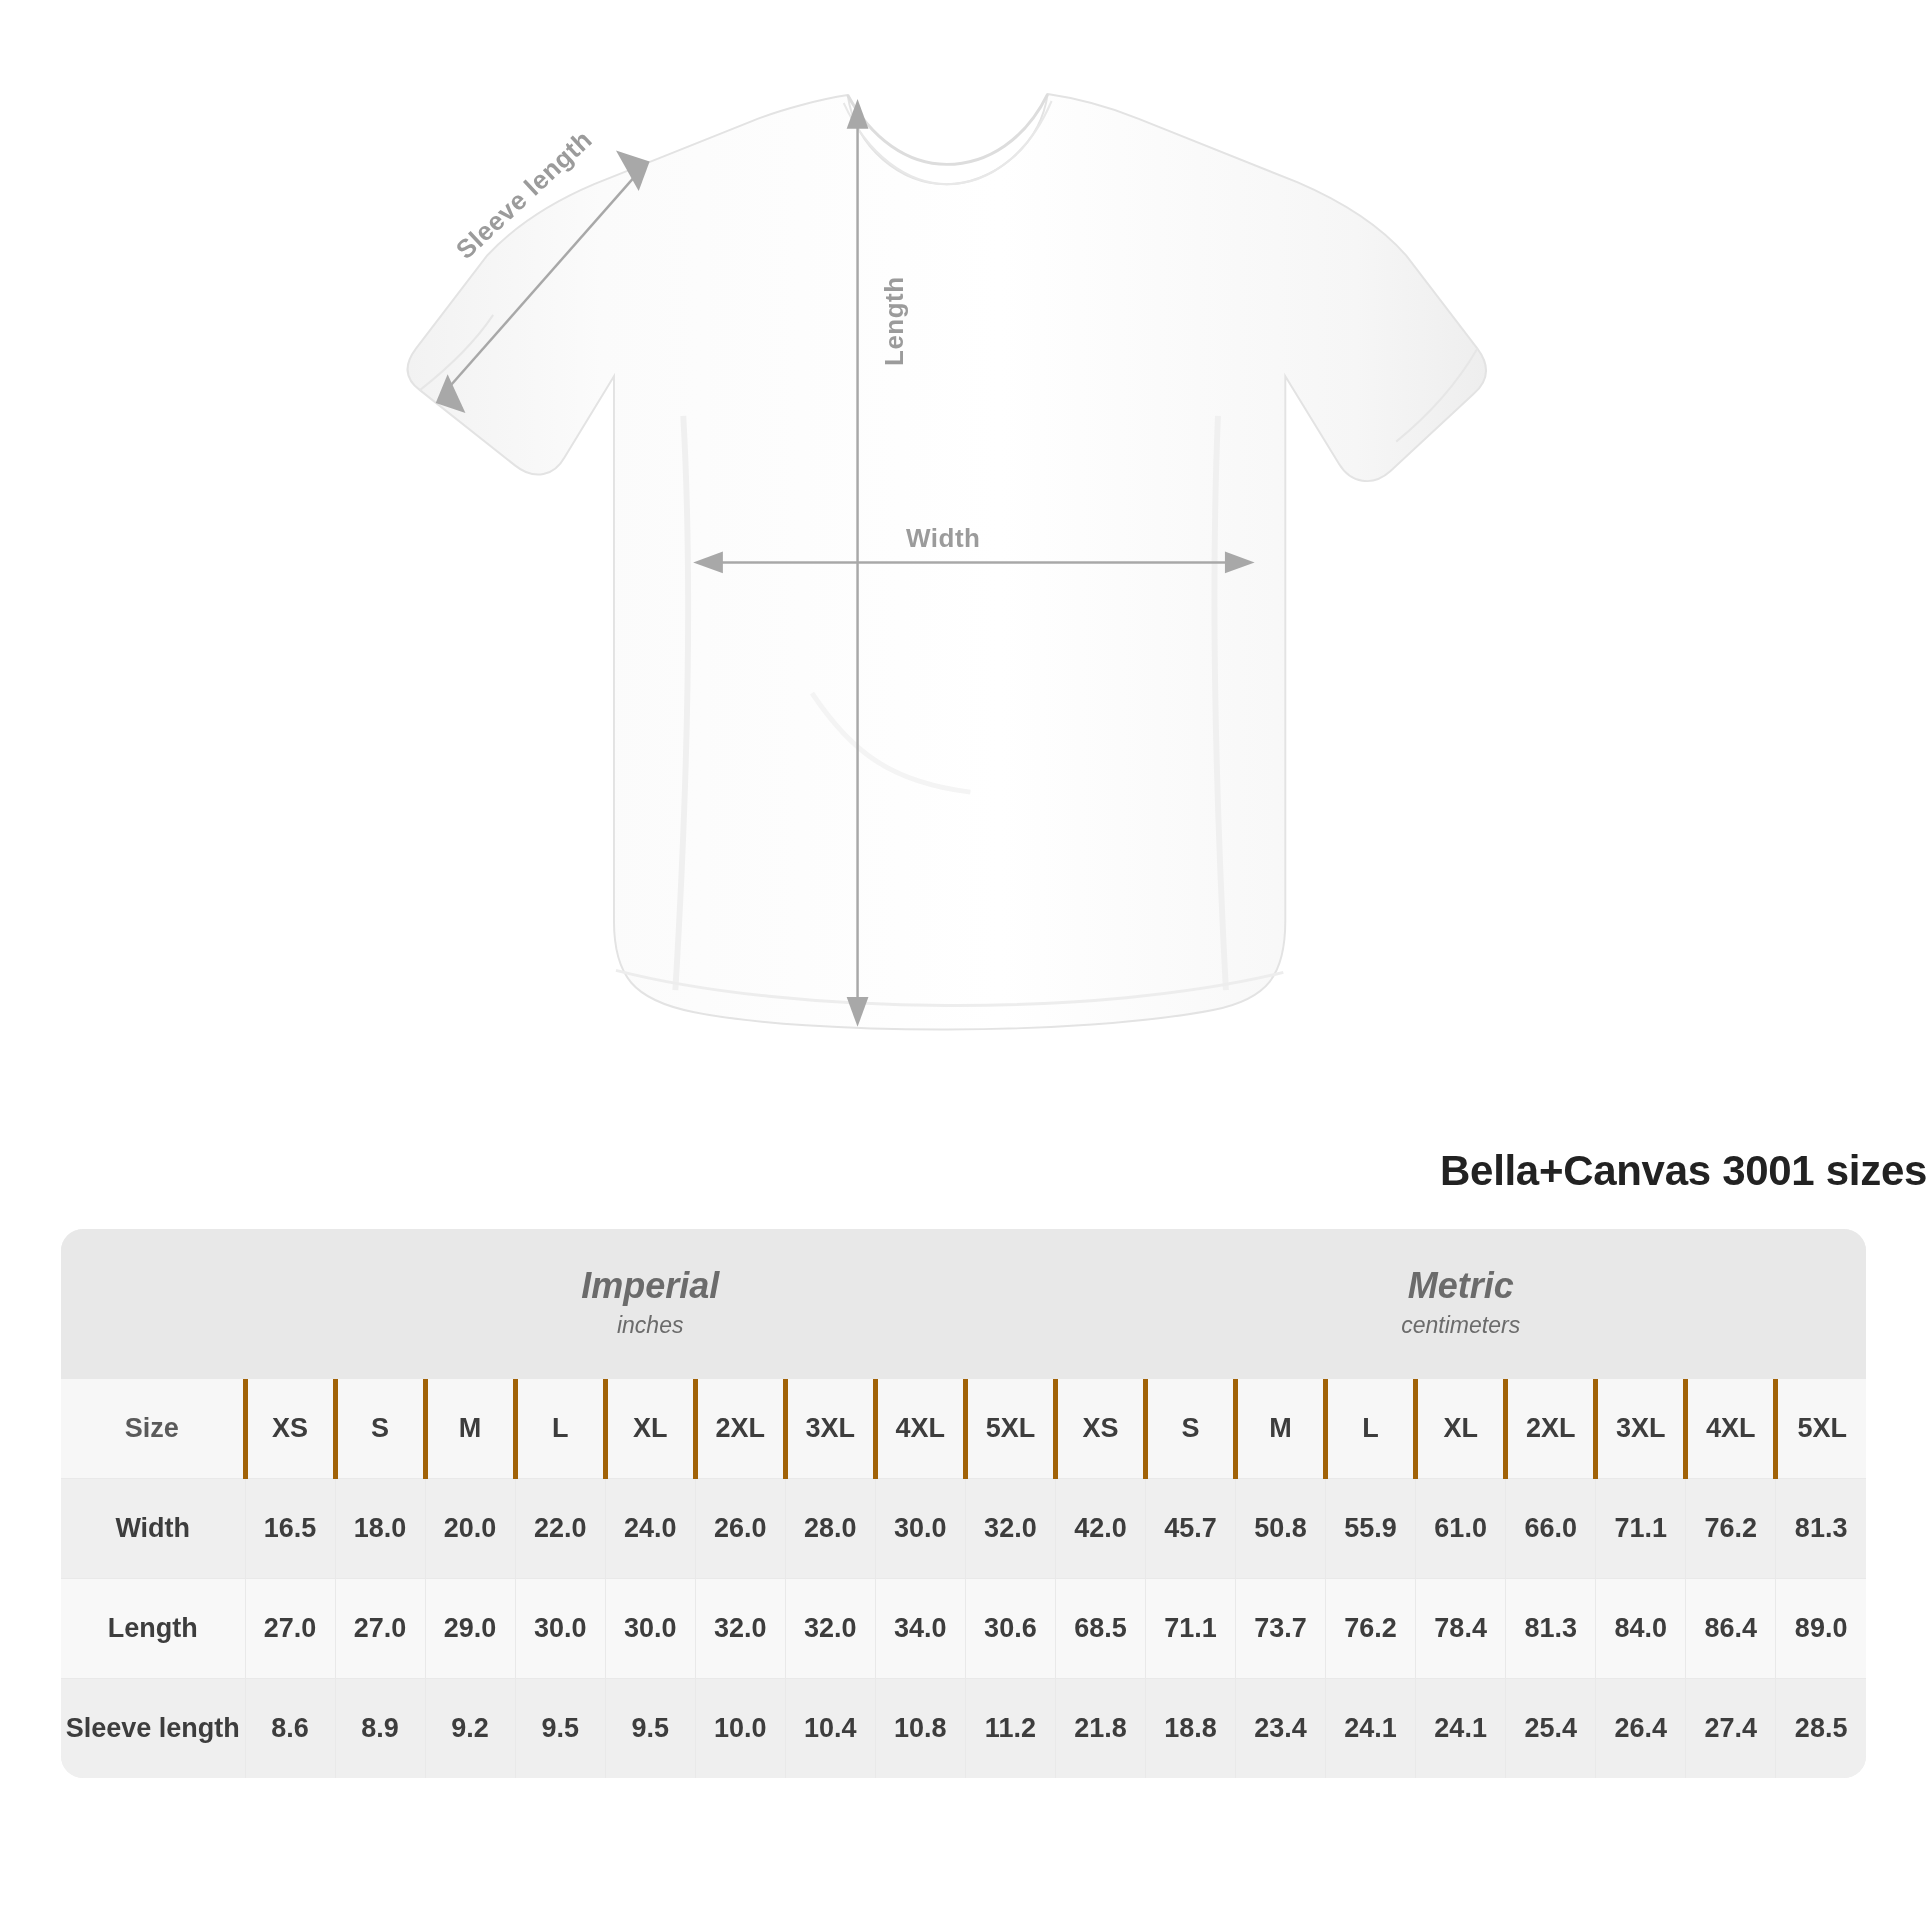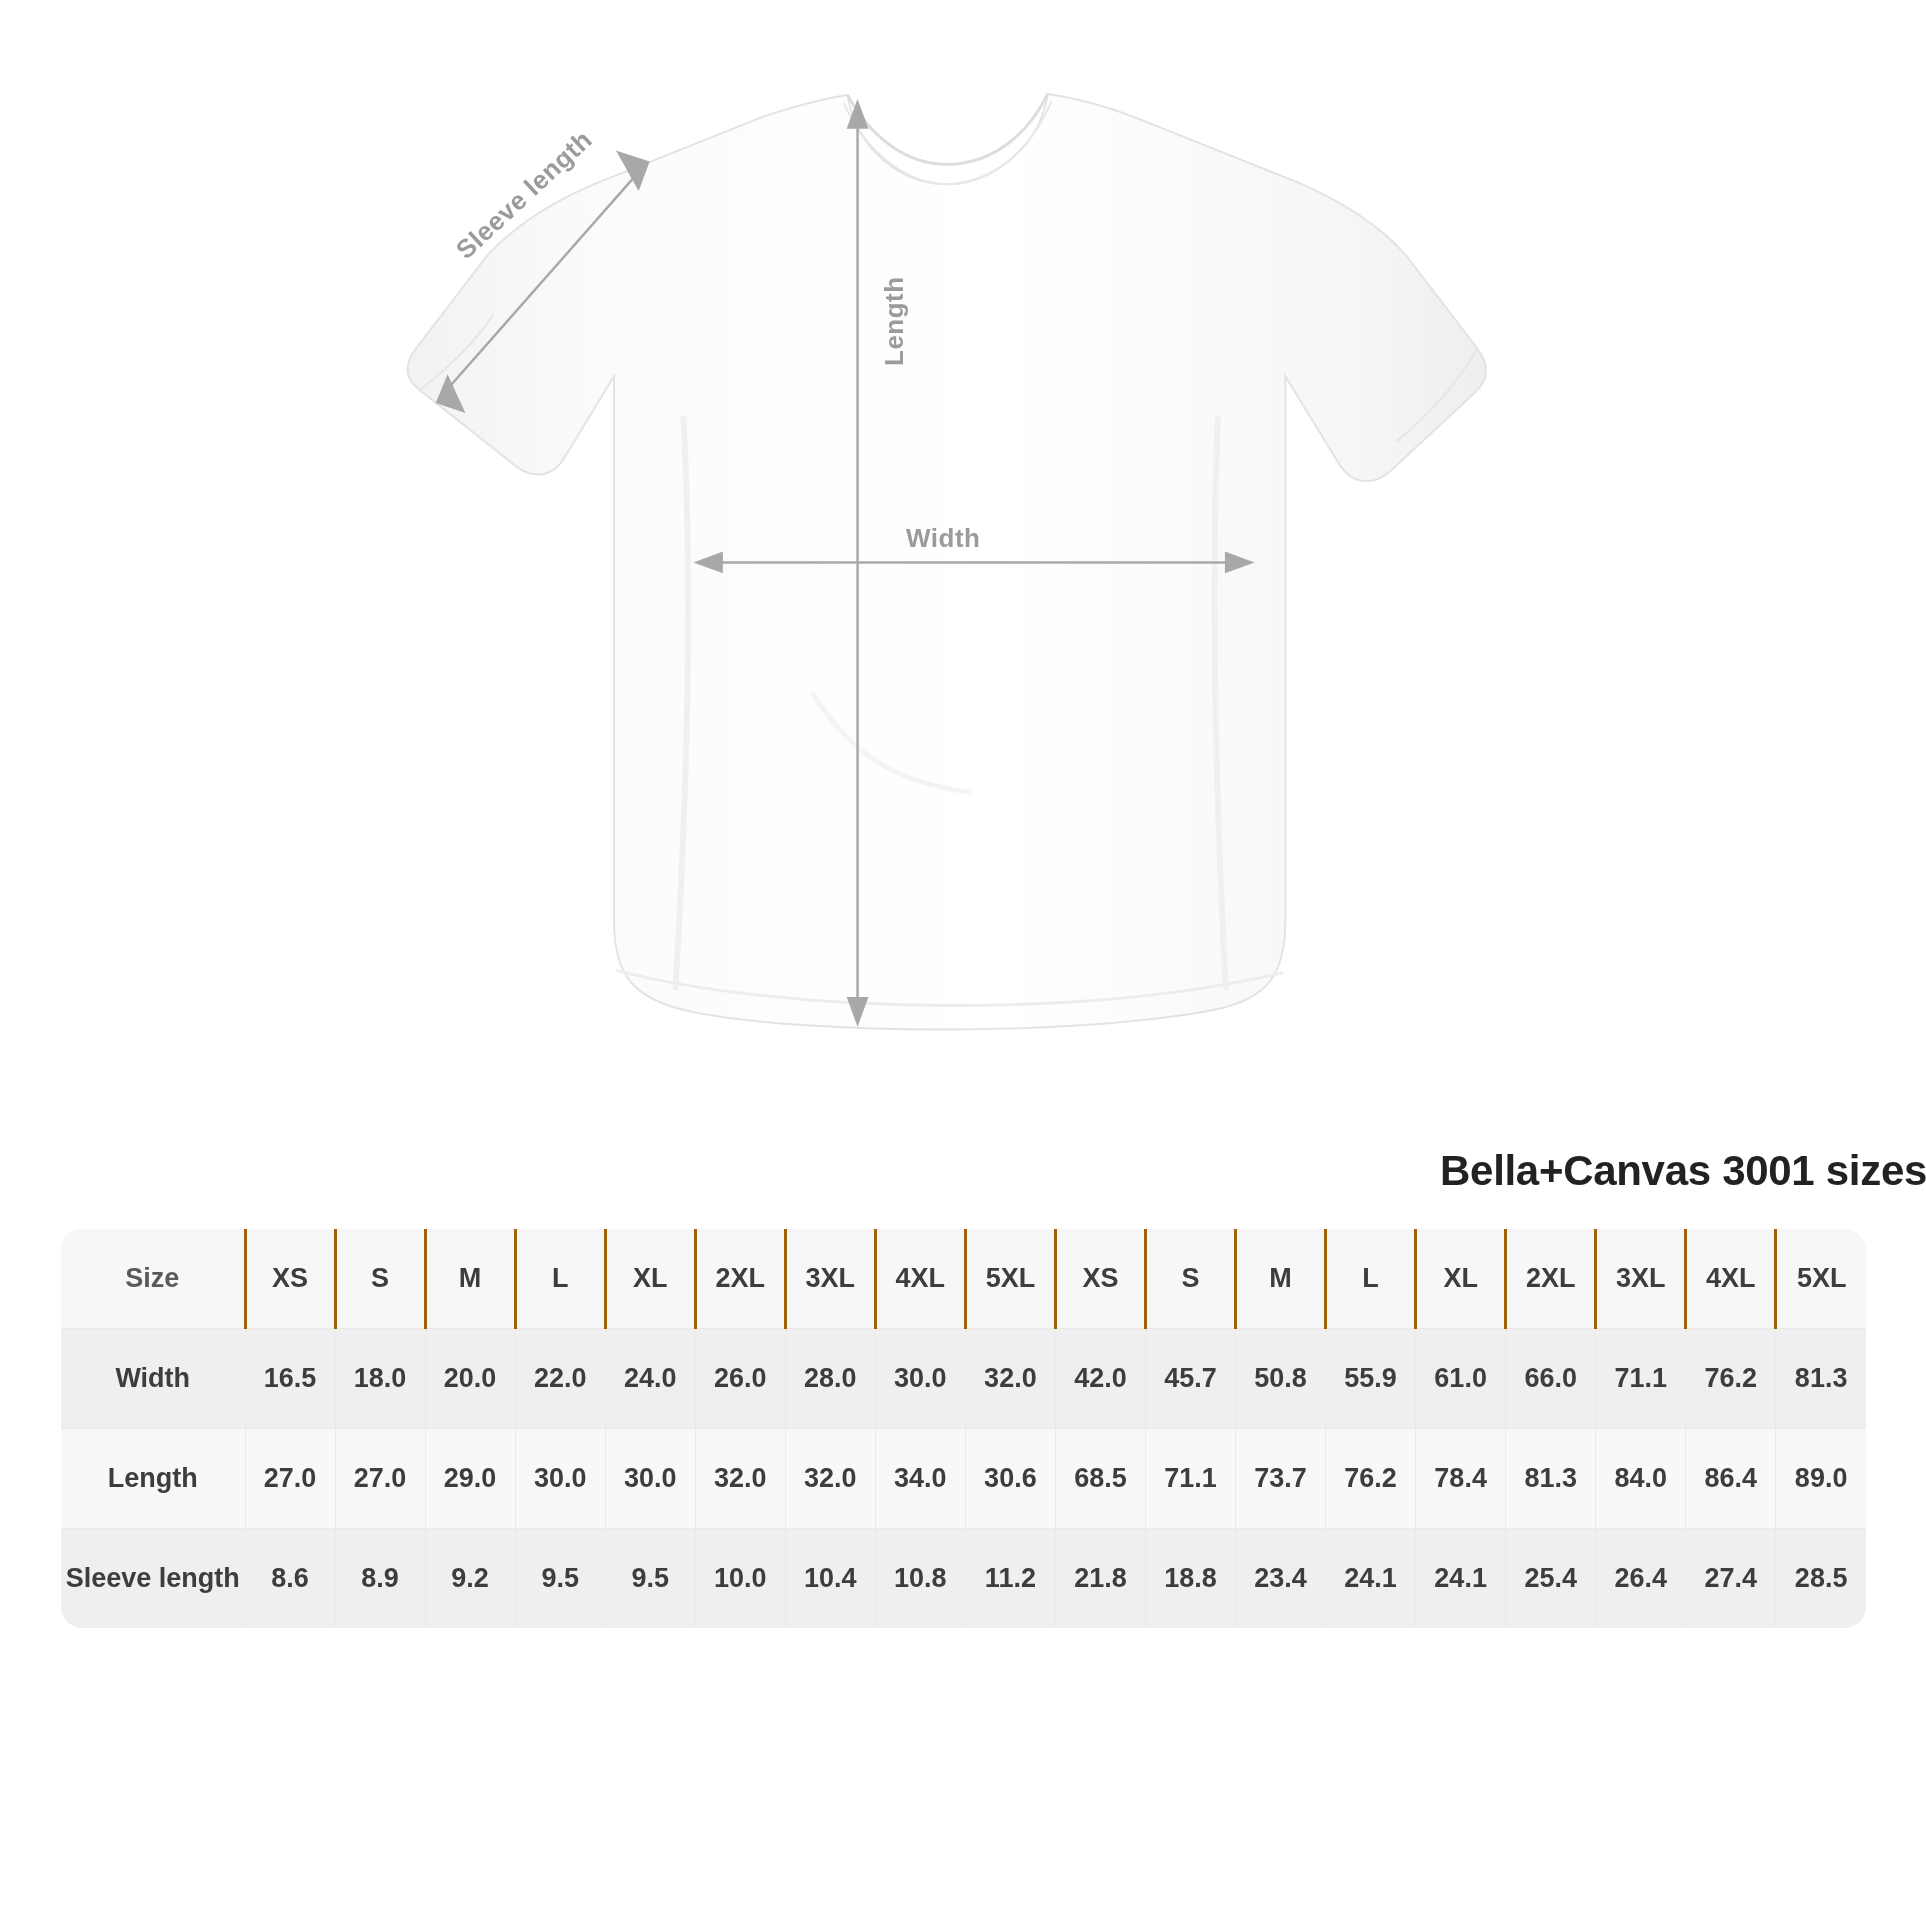--- a/index.html
+++ b/index.html
@@ -107,21 +107,21 @@
     font-style: italic;
     color: #6b6b6b;
     line-height: 1.6;
   }
   .size-head-row td {
     height: 99px;
     background: #f7f7f7;
     font-weight: bold;
     color: #5a5a5a;
     font-size: 28px;
-    border-right: 3px solid #a16207;
+    border-right: 5px solid #a16207;
   }
   .size-head-row td.rowlabel {
     background: #f7f7f7;
     color: #5a5a5a;
   }
   tbody tr td {
     height: 99px;
     border-right: 1px solid #e9e9e9;
     border-top: 1px solid #e9e9e9;
     font-weight: bold;
@@ -215,20 +215,31 @@
 <div class="title-block">
   <div class="chart-title">Bella+Canvas 3001 sizes</div>
 </div>
 
 <div class="table-wrap">
   <table class="size-table">
     <colgroup>
       <col class="col-first">
     </colgroup>
     <thead>
+      <tr class="unit-head-row">
+        <td></td>
+        <td colspan="9">
+          <div class="unit-name">Imperial</div>
+          <div class="unit-sub">inches</div>
+        </td>
+        <td colspan="9">
+          <div class="unit-name">Metric</div>
+          <div class="unit-sub">centimeters</div>
+        </td>
+      </tr>
       <tr class="size-head-row" id="size-head-row">
         <td class="rowlabel">Size</td>
       <td>XS</td>
           <td>S</td>
           <td>M</td>
           <td>L</td>
           <td>XL</td>
           <td>2XL</td>
           <td>3XL</td>
           <td>4XL</td>

